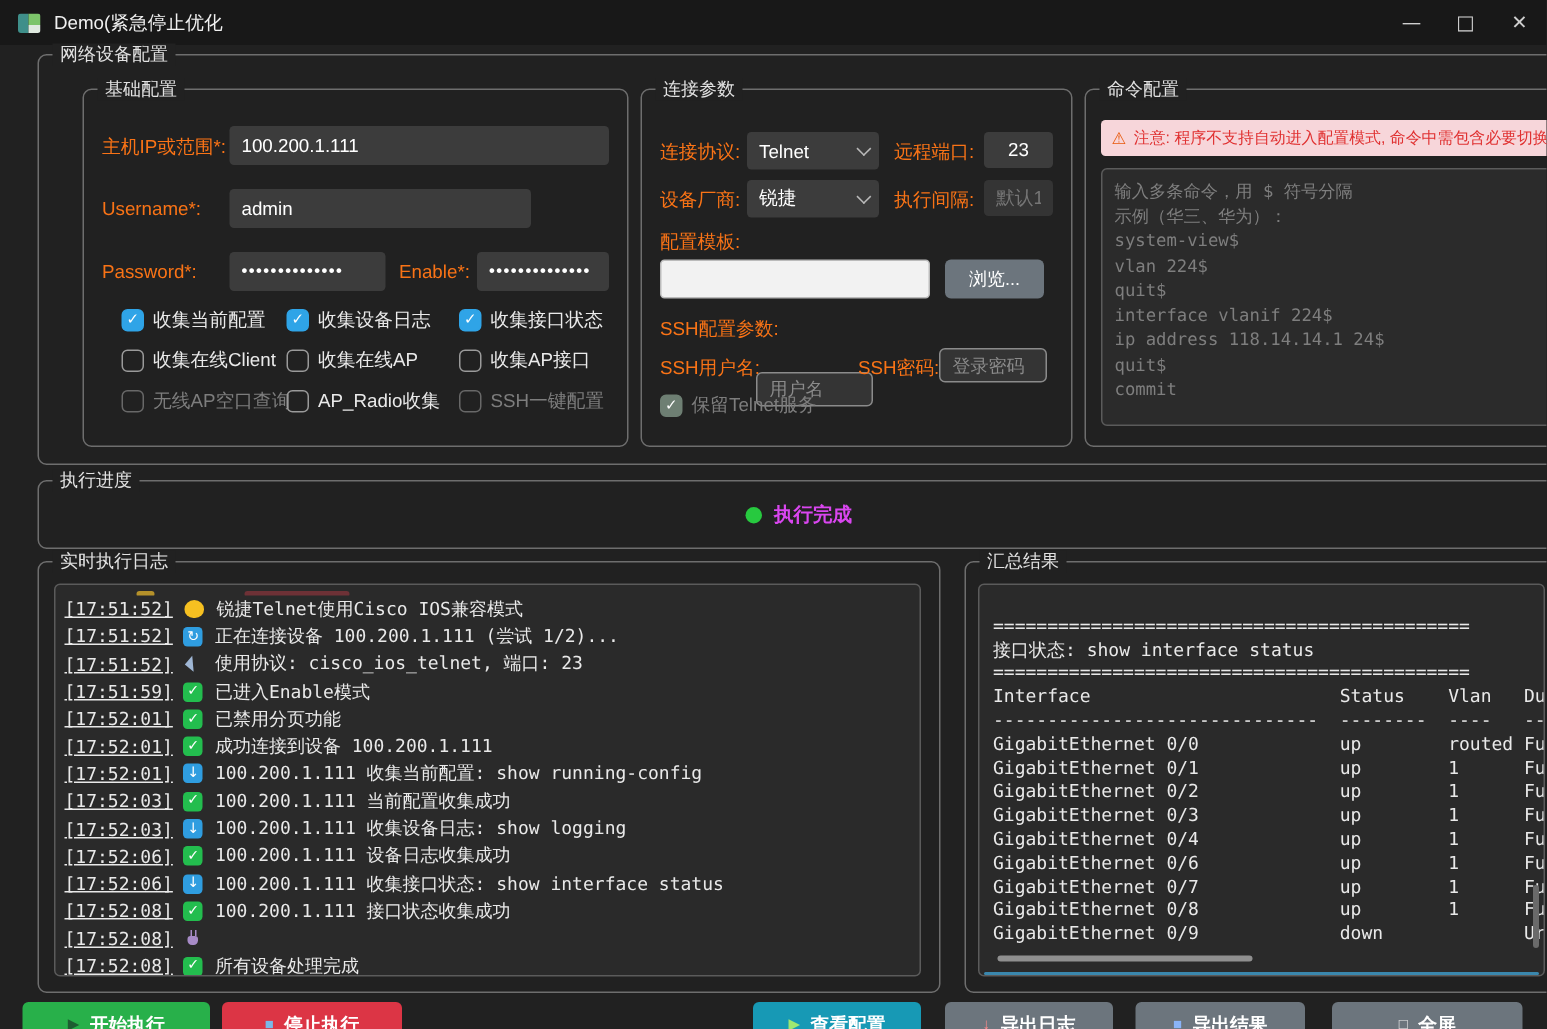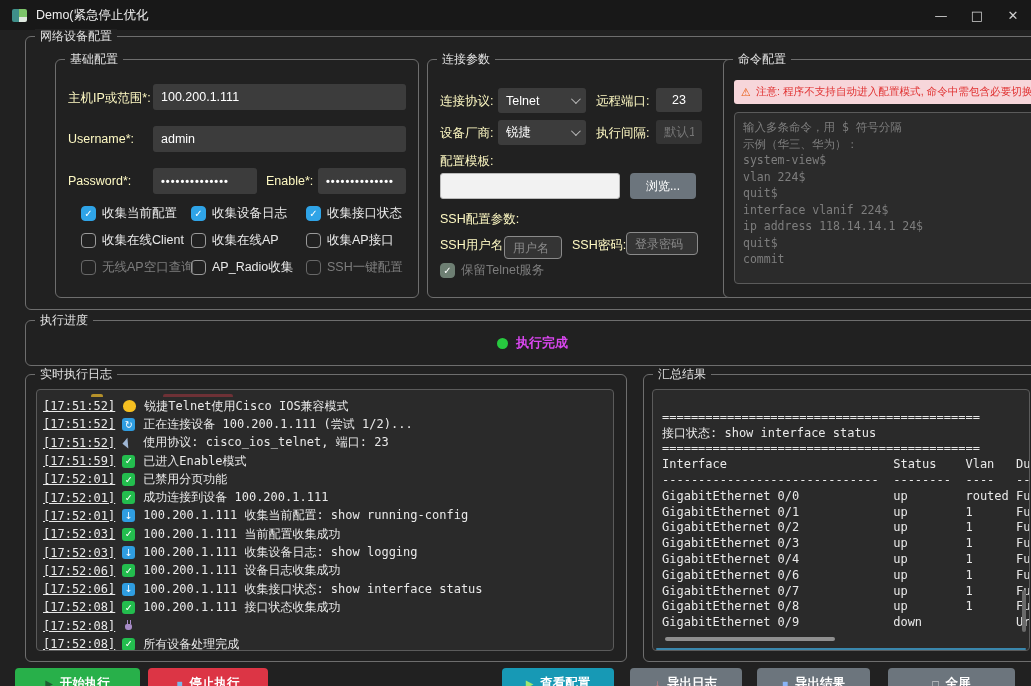--- a/index.html
+++ b/index.html
@@ -17,21 +17,21 @@
   .app-icon .q2{width:8px;height:13px;background:linear-gradient(180deg,#7cc46a 0 60%,#dfe9df 60% 100%);}
   .title-text{font-size:12.5px;color:#f0f0f0;}
   .win-controls{margin-left:auto;display:flex;height:100%;}
   .win-btn{width:36px;height:100%;display:flex;align-items:center;justify-content:center;
     color:#cfcfcf;font-size:13px;font-family:"DejaVu Sans",sans-serif;}
   
   .gbox{position:absolute;border:1px solid #6e6e6e;border-radius:6px;background:#212121;margin-left:17px;}
   .gtitle{position:absolute;top:-8px;left:9px;background:#212121;padding:0 5px;
     font-size:12px;color:#e2e2e2;line-height:15px;white-space:nowrap;}
   
-  .flabel{position:absolute;font-size:12.5px;color:#fef9c3;white-space:nowrap;}
+  .flabel{position:absolute;font-size:12.5px;color:#f97316;white-space:nowrap;}
   .inp{position:absolute;background:#3c3c3c;border:none;border-radius:3px;color:#ffffff;
     font-size:12.5px;padding:0 8px;box-sizing:border-box;height:26px;outline:none;
     font-family:"Liberation Sans","DejaVu Sans",sans-serif;}
   .inp.pw{letter-spacing:1px;font-size:11px;font-weight:bold;}
   .inp.small{height:23px;background:#343434;border:1px solid #8b8b8b;border-radius:4px;font-size:12px;}
   .inp.small::placeholder{color:#8b8b8b;}
   .inp.center{text-align:center;}
   .inp.ghost{color:#8b8b8b;background:#343434;text-align:center;}
   .inp.white{background:#f2f2f2;border:1px solid #bbb;}
   .selectbox{position:absolute;background:#3c3c3c;border-radius:3px;height:25px;
@@ -118,21 +118,21 @@
 </div>
 
 <div class="gbox" style="left:8px;top:36px;width:1013px;height:272px;">
   <span class="gtitle">网络设备配置</span>
 
   <div class="gbox" style="left:12px;top:22px;width:362px;height:237px;">
     <span class="gtitle">基础配置</span>
     <span class="flabel" style="left:12px;top:30px;">主机IP或范围*:</span>
     <input class="inp" style="left: 97px; top: 24px; width: 253px;" value="100.200.1.111">
     <span class="flabel" style="left:12px;top:72px;">Username*:</span>
-    <input class="inp" style="left: 97px; top: 66px; width: 253px;" value="admin">
+    <input class="inp" style="left: 97px; top: 66px; width: 201px;" value="admin">
     <span class="flabel" style="left:12px;top:114px;">Password*:</span>
     <input class="inp pw" style="left: 97px; top: 108px; width: 104px;" value="••••••••••••••">
     <span class="flabel" style="left:210px;top:114px;">Enable*:</span>
     <input class="inp pw" style="left: 262px; top: 108px; width: 88px;" value="••••••••••••••">
     <div id="cb-grid">
         <div class="cb checked" style="left: 25px; top: 145px;">
           <span class="box">✓</span>
           <span>收集当前配置</span>
         </div>
         <div class="cb checked" style="left: 135px; top: 145px;">
@@ -163,42 +163,42 @@
           <span class="box"></span>
           <span>AP_Radio收集</span>
         </div>
         <div class="cb disabled" style="left: 250px; top: 199px;">
           <span class="box"></span>
           <span>SSH一键配置</span>
         </div>
       </div>
   </div>
 
-  <div class="gbox" style="left:384px;top:22px;width:286px;height:237px;padding-left:28px;">
+  <div class="gbox" style="left:384px;top:22px;width:286px;height:237px;">
     <span class="gtitle">连接参数</span>
     <span class="flabel" style="left:12px;top:33px;">连接协议:</span>
     <div class="selectbox" style="left:70px;top:28px;width:88px;">
       <span>Telnet</span>
       <span class="chev"></span>
     </div>
     <span class="flabel" style="left:168px;top:33px;">远程端口:</span>
     <input class="inp center" style="left: 228px; top: 28px; width: 46px; height: 24px;" value="23">
     <span class="flabel" style="left:12px;top:65px;">设备厂商:</span>
     <div class="selectbox" style="left:70px;top:60px;width:88px;">
       <span>锐捷</span>
       <span class="chev"></span>
     </div>
     <span class="flabel" style="left:168px;top:65px;">执行间隔:</span>
     <input class="inp ghost" style="left: 228px; top: 60px; width: 46px; height: 24px;" placeholder="默认1/s">
     <span class="flabel" style="left:12px;top:93px;">配置模板:</span>
     <input class="inp white" style="left: 12px; top: 113px; width: 180px;" value="">
     <button class="btn-browse" style="left:202px;top:113px;width:66px;">浏览...</button>
     <span class="flabel" style="left:12px;top:151px;">SSH配置参数:</span>
     <span class="flabel" style="left:12px;top:177px;">SSH用户名:</span>
-    <input class="inp small" style="left: 76px; top: 176px; width: 58px;" placeholder="用户名">
+    <input class="inp small" style="left: 76px; top: 188px; width: 78px; font-family: Liberation Mono, monospace;" placeholder="用户名">
     <span class="flabel" style="left:144px;top:177px;">SSH密码:</span>
     <input class="inp small" style="left: 198px; top: 172px; width: 72px;" placeholder="登录密码">
     <div id="keep-telnet-slot">
         <div class="cb checked disabled" style="left: 12px; top: 202px;">
           <span class="box">✓</span>
           <span>保留Telnet服务</span>
         </div>
       </div>
   </div>
 

